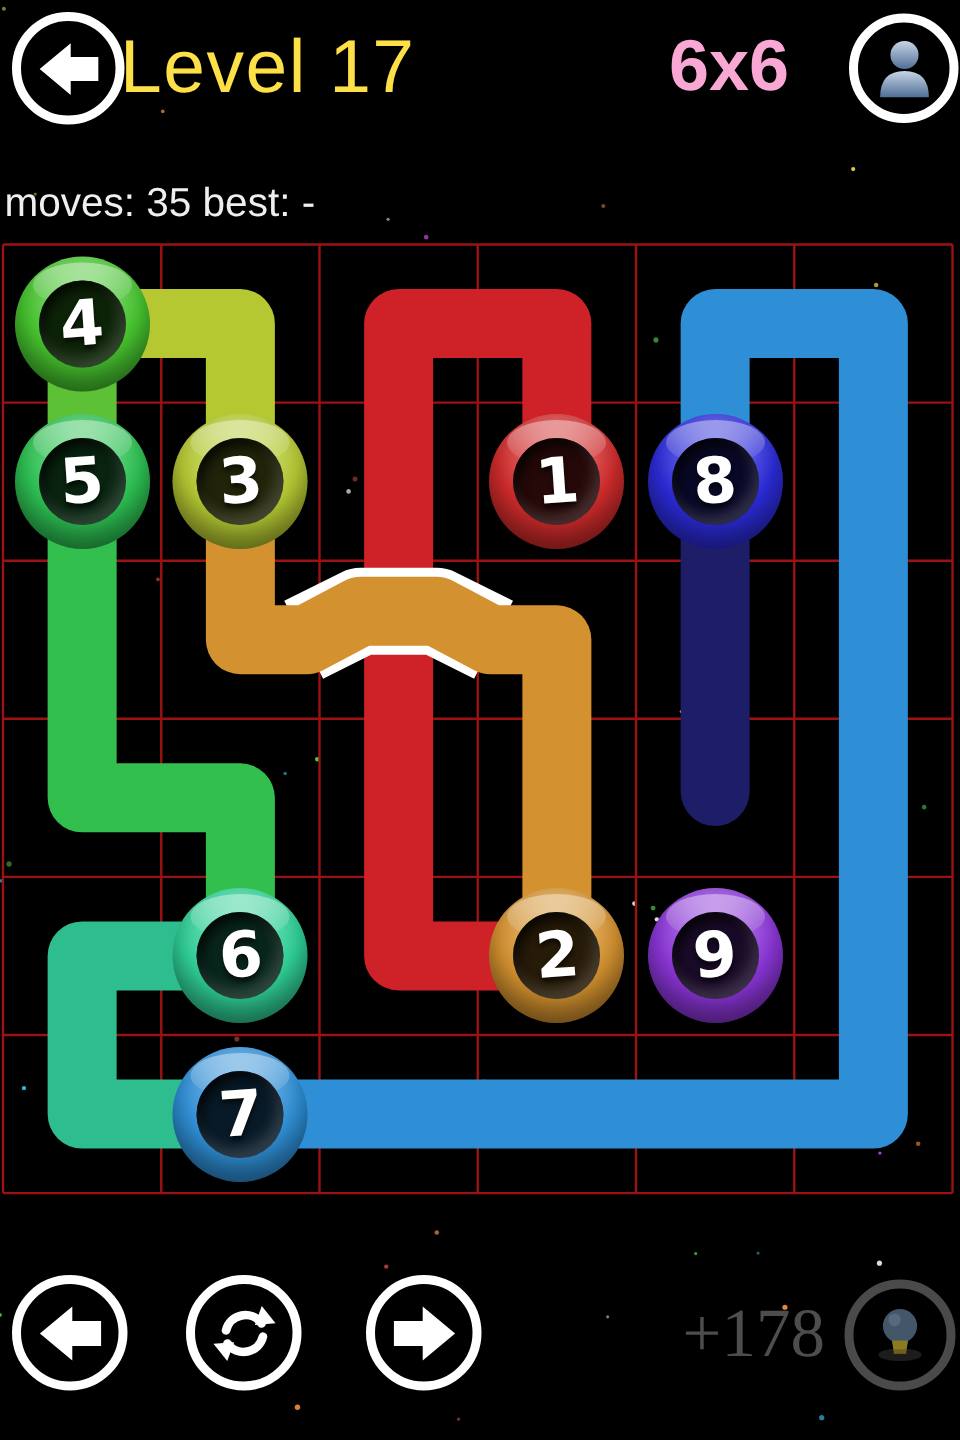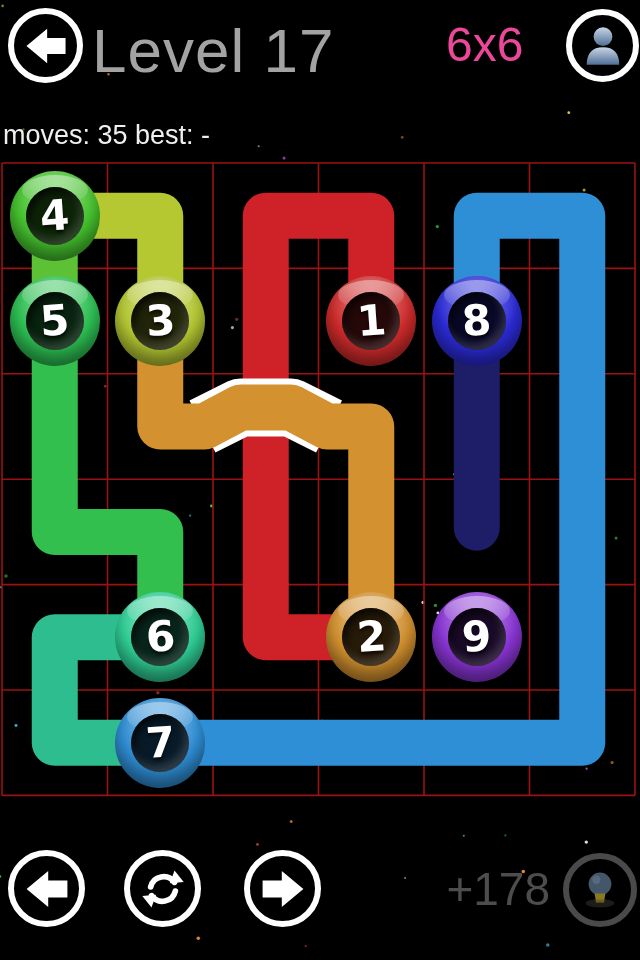--- a/index.html
+++ b/index.html
@@ -6,24 +6,24 @@
   body{width:640px;height:960px;position:relative;overflow:hidden;
        font-family:"Liberation Sans", sans-serif;}
   #stars{position:absolute;left:0;top:0;z-index:0;}
   .screen{position:absolute;inset:0;z-index:1;}
 
   
   .ring-btn{position:absolute;box-sizing:border-box;border-radius:50%;
             background:transparent;border:6px solid #fff;padding:0;
             display:flex;align-items:center;justify-content:center;cursor:pointer;}
   .btn-back-top{left:8px;top:8px;width:75px;height:75px;}
-  .page-title{position:absolute;left:92px;top:15px;font-size:62px;color:#a3a3a3;
+  .page-title{position:absolute;left:80px;top:15px;font-size:50px;color:#fde047;
               letter-spacing:1px;}
   .grid-size{position:absolute;left:446px;top:17px;width:110px;text-align:left;
-             font-size:48px;color:#ec4899;}
+             font-size:48px;color:#f9a8d4;font-weight:bold;}
   .btn-profile{left:566px;top:9px;width:73px;height:73px;}
 
   
   .statsbar{position:absolute;left:0;top:118px;width:640px;height:34px;
             display:flex;align-items:center;
             padding:0 3px;box-sizing:border-box;color:#efefef;font-size:27px;}
 
   
   .board{position:absolute;left:0;top:160px;width:640px;height:640px;}
   .board svg{position:absolute;left:0;top:0;}
@@ -37,21 +37,21 @@
         display:flex;align-items:center;justify-content:center;}
   .node .num{font-family:"DejaVu Sans", sans-serif;font-weight:bold;font-size:42px;
         color:#fff;line-height:1;text-shadow:0 3px 3px rgba(0,0,0,.55);
         transform:rotate(-4deg);}
 
   
   .btn-undo{left:8px;top:850px;width:77px;height:77px;}
   .btn-restart{left:124px;top:850px;width:77px;height:77px;}
   .btn-redo{left:244px;top:850px;width:77px;height:77px;}
   .score{position:absolute;left:400px;top:862px;width:150px;text-align:right;
-         font-size:46px;color:#4d4d4d;}
+         font-size:46px;color:#4d4d4d;font-family:Liberation Serif, serif;}
   .btn-hint{left:563px;top:853px;width:74px;height:74px;border-color:#4a4a4a;}
 </style>
 </head>
 <body>
 
 <svg id="stars" width="640" height="960">
     <circle cx="0.0" cy="876.6" r="1.23" fill="#4ad44a" opacity="0.85"></circle>
     <circle cx="338.8" cy="313.5" r="1.60" fill="#3ab8e8" opacity="0.75"></circle>
     <circle cx="435.4" cy="605.4" r="1.65" fill="#4ad44a" opacity="0.66"></circle>
     <circle cx="450.2" cy="664.5" r="1.04" fill="#e88a3a" opacity="0.71"></circle>

